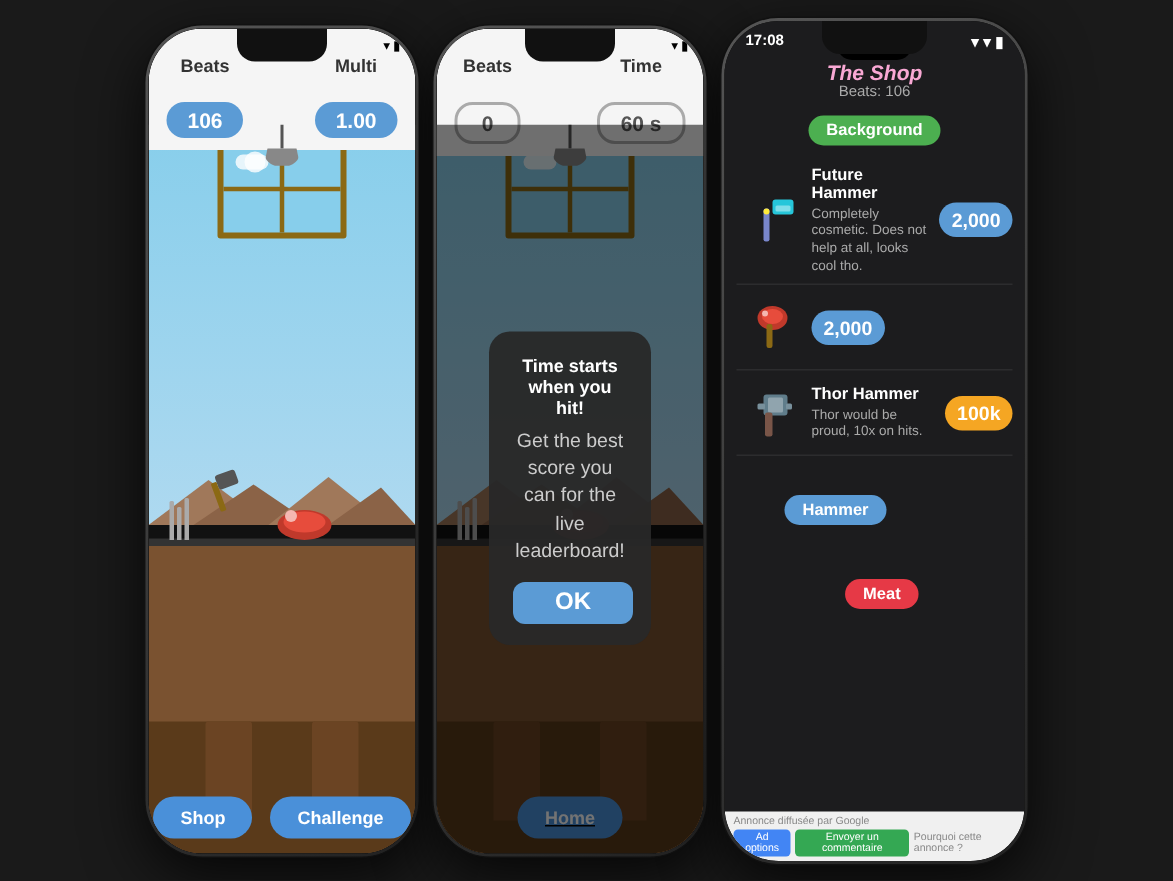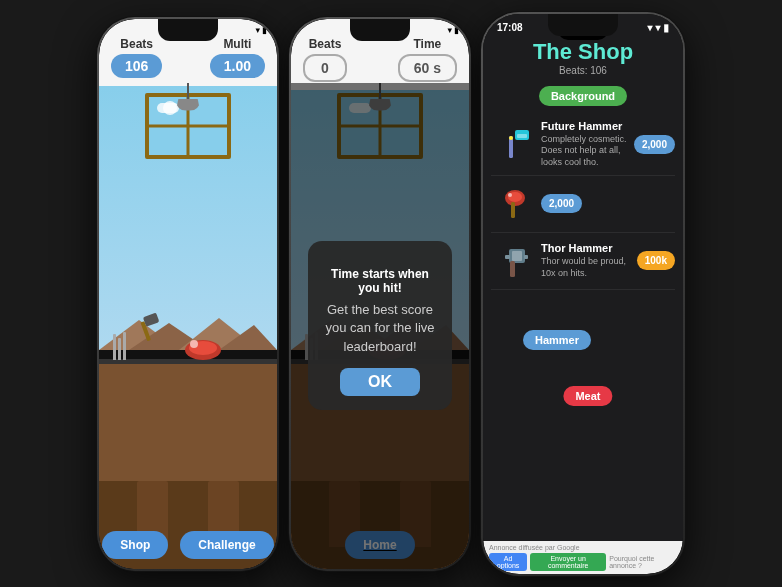--- a/index.html
+++ b/index.html
@@ -68,21 +68,21 @@
       justify-content: space-between;
       align-items: flex-start;
       position: relative;
       z-index: 5;
     }
 
     .stat-group {
       display: flex;
       flex-direction: column;
       align-items: center;
-      gap: 3px;
+      gap: 17px;
     }
 
     .stat-label {
       font-size: 12px;
       font-weight: 600;
       color: #333;
     }
 
     .stat-value {
       background: #5B9BD5;
@@ -193,22 +193,22 @@
       background: rgba(0,0,0,0.55);
       display: flex;
       align-items: center;
       justify-content: center;
       z-index: 50;
     }
 
     .modal-box {
       background: rgba(40,40,40,0.95);
       border-radius: 14px;
-      padding: 26px 16px 14px;
-      width: 144px;
+      padding: 16px 16px 14px;
+      width: 108px;
       text-align: center;
       color: white;
     }
 
     .modal-title {
       font-size: 12px;
       font-weight: 700;
       margin-bottom: 6px;
     }
 
@@ -250,23 +250,24 @@
       color: white;
       font-weight: 700;
     }
 
     .shop-header {
       text-align: center;
       padding: 2px 0 6px;
     }
 
     .shop-title {
-      font-size: 22px;
+      font-size: 14px;
       font-weight: 800;
-      color: #5eead4;
+      color: #f9a8d4;
+      font-style: italic;
     }
 
     .shop-subtitle {
       font-size: 10px;
       color: #aaa;
     }
 
     .shop-tabs {
       display: flex;
       justify-content: center;
@@ -329,21 +330,21 @@
       font-size: 9px;
       color: #aaa;
       line-height: 1.3;
     }
 
     .item-price {
       background: #5B9BD5;
       color: white;
       border-radius: 12px;
       padding: 4px 8px;
-      font-size: 10px;
+      font-size: 13px;
       font-weight: 700;
       white-space: nowrap;
       flex-shrink: 0;
     }
 
     .item-price.gold { background: #F5A623; }
 
     
     .ad-bar {
       background: #f0f0f0;

